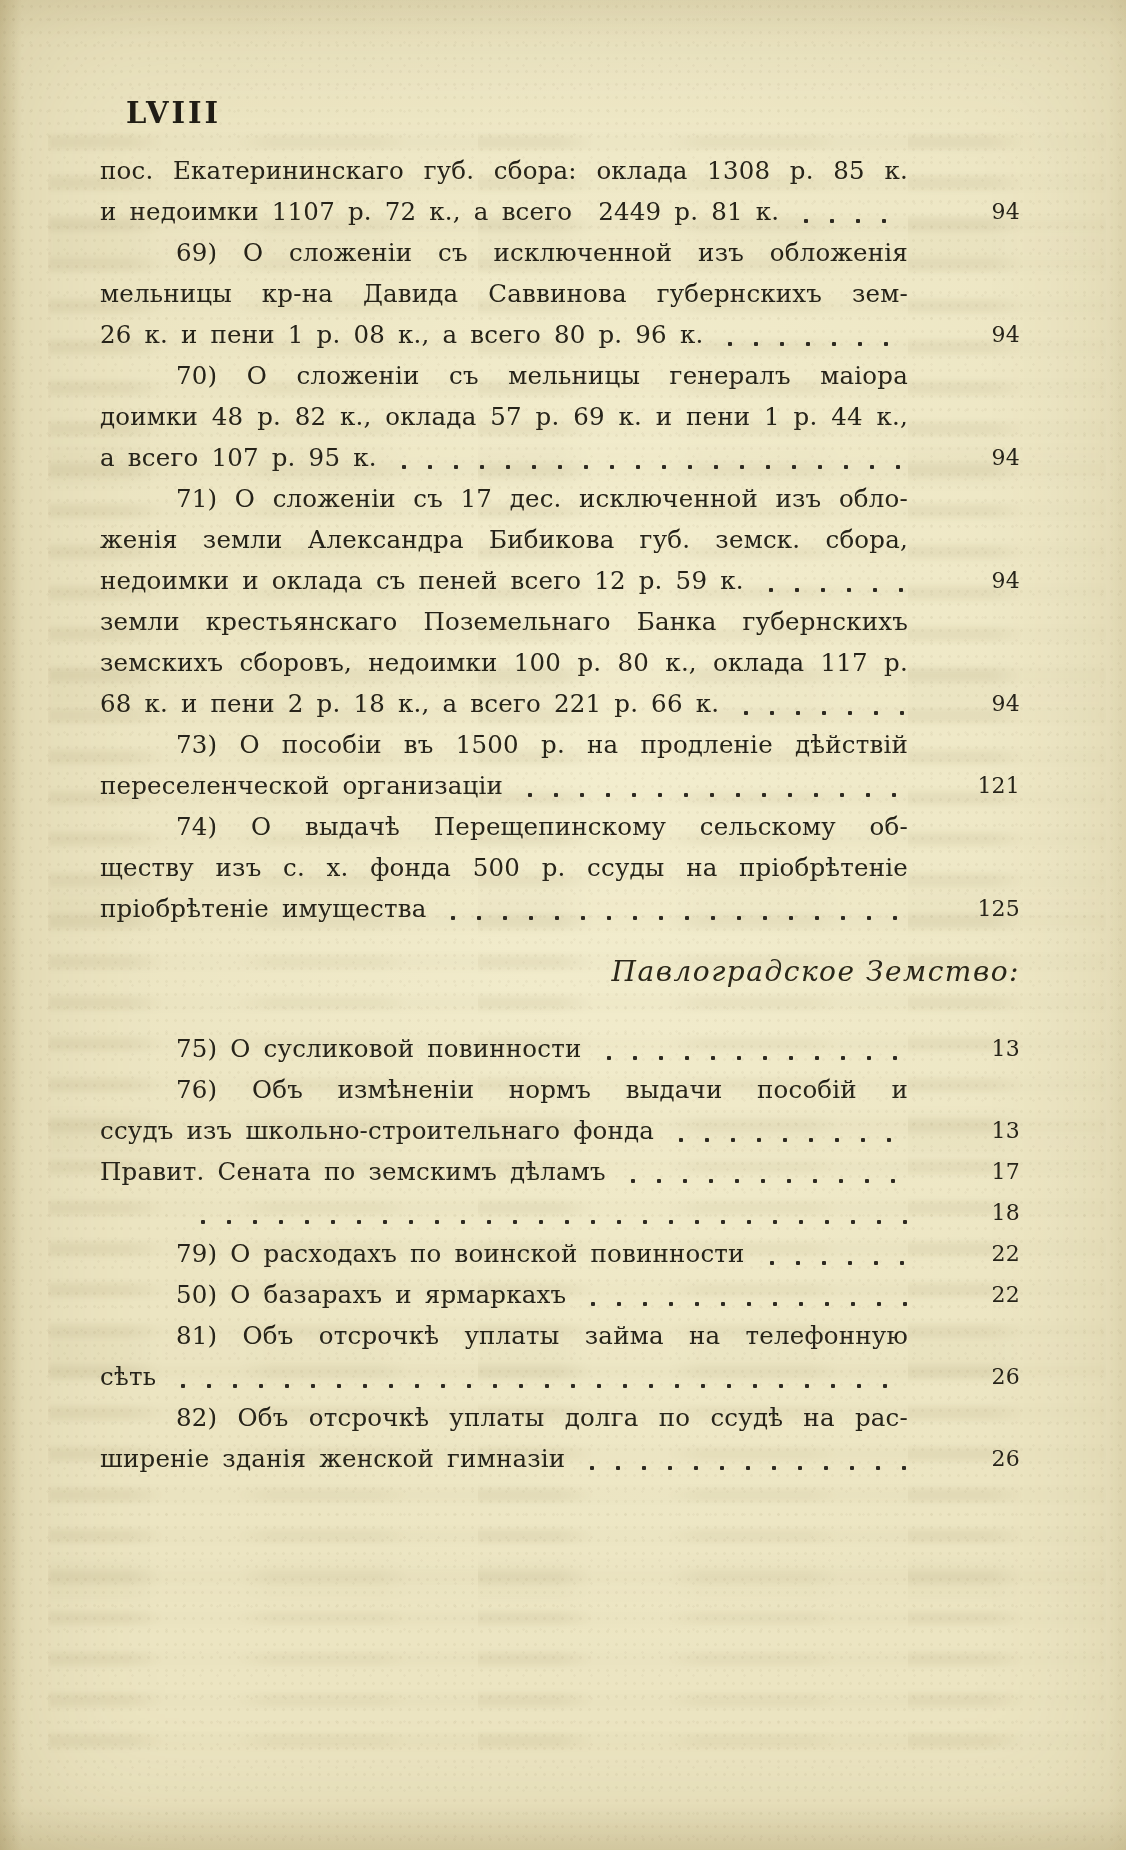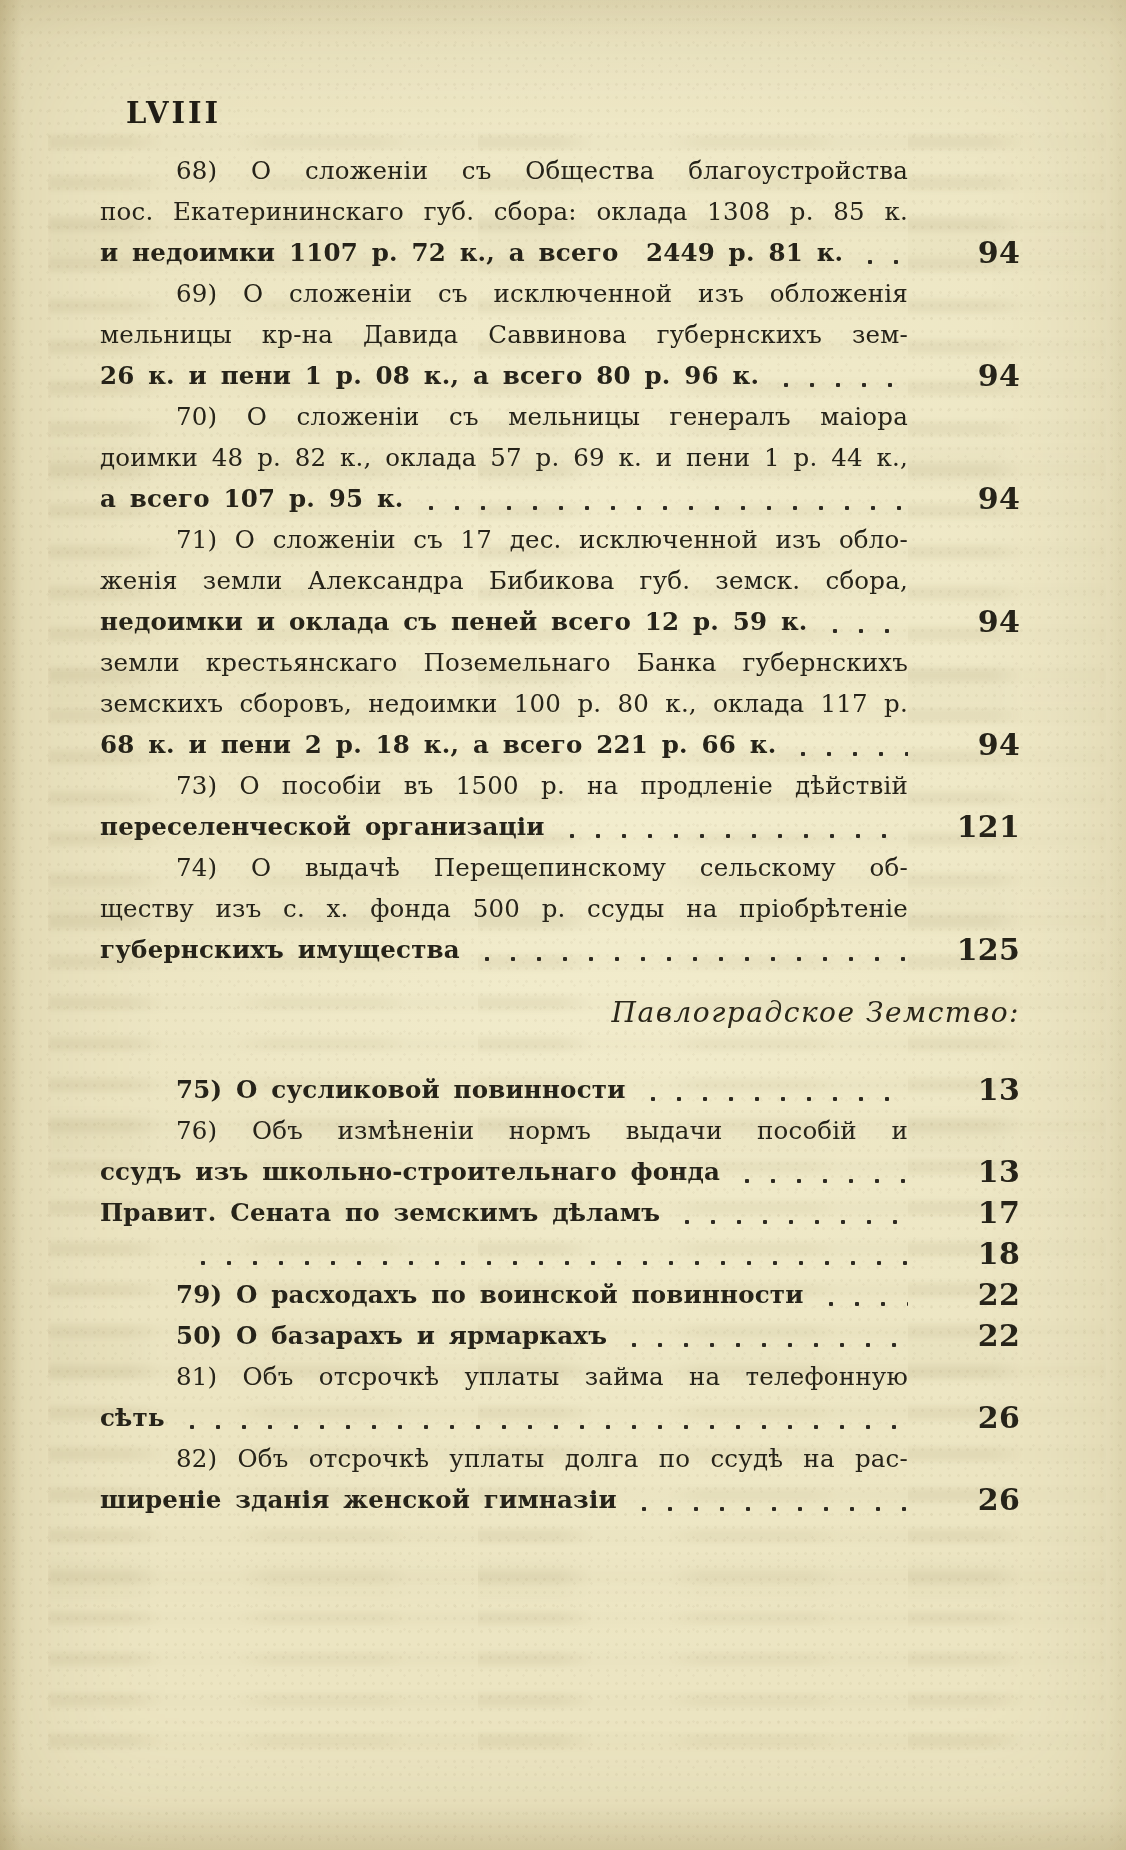--- a/index.html
+++ b/index.html
@@ -68,34 +68,34 @@
     line-height: 41px;
     letter-spacing: 0.2px;
     color: #262319;
   }
   .line.just {
     width: 808px;
     text-align: justify;
     text-align-last: justify;
   }
   .line.indent { padding-left: 76px; box-sizing: border-box; }
-  .line.last { display: flex; align-items: center; width: 920px; font-weight: bold; }
+  .line.last { display: flex; align-items: center; width: 920px; }
   .line.last .lt { white-space: pre; word-spacing: 5px; }
   .leader {
     flex: 1 1 auto;
     align-self: stretch;
     margin-left: 16px;
     background: radial-gradient(circle at 3px 3px, #2e2a21 2px, rgba(0,0,0,0) 2.5px) repeat-x;
     background-size: 26px 6px;
     background-position: 8px 27px;
   }
   .pg {
     flex: 0 0 112px;
     text-align: right;
-    font-size: 30px;
+    font-size: 22px;
   }
   .section-heading {
     margin: 26px 0 40px;
     padding-left: 70px;
     font-size: 28px;
     font-weight: normal;
     font-style: italic;
     text-align: right;
     letter-spacing: 1.5px;
     color: #2a2619;
@@ -106,21 +106,20 @@
 
 <div class="page">
   <div class="bleed"></div>
   <div class="speckle"></div>
 
   <div class="folio">LVIII</div>
 
   <div class="content">
     <div id="toc-top">
         <div class="entry">
-          <div class="line just indent">68) О сложеніи съ Общества благоустройства</div>
           <div class="line just">пос. Екатерининскаго губ. сбора: оклада 1308 р. 85 к.</div>
           <div class="line last">
             <span class="lt">и недоимки 1107 р. 72 к., а всего  2449 р. 81 к.</span>
             <span class="leader"></span>
             <span class="pg">94</span>
           </div>
         </div>
         <div class="entry">
           <div class="line just indent">69) О сложеніи съ исключенной изъ обложенія</div>
           <div class="line just">мельницы кр-на Давида Саввинова губернскихъ зем-</div>
@@ -162,21 +161,21 @@
           <div class="line last">
             <span class="lt">переселенческой организаціи</span>
             <span class="leader"></span>
             <span class="pg">121</span>
           </div>
         </div>
         <div class="entry">
           <div class="line just indent">74) О выдачѣ Перещепинскому сельскому об-</div>
           <div class="line just">ществу изъ с. х. фонда 500 р. ссуды на пріобрѣтеніе</div>
           <div class="line last">
-            <span class="lt">губернскихъ имущества</span>
+            <span class="lt">пріобрѣтеніе имущества</span>
             <span class="leader"></span>
             <span class="pg">125</span>
           </div>
         </div>
       </div>
     <h2 class="section-heading">Павлоградское Земство:</h2>
     <div id="toc-bottom">
         <div class="entry">
           <div class="line last indent">
             <span class="lt">75) О сусликовой повинности</span>

